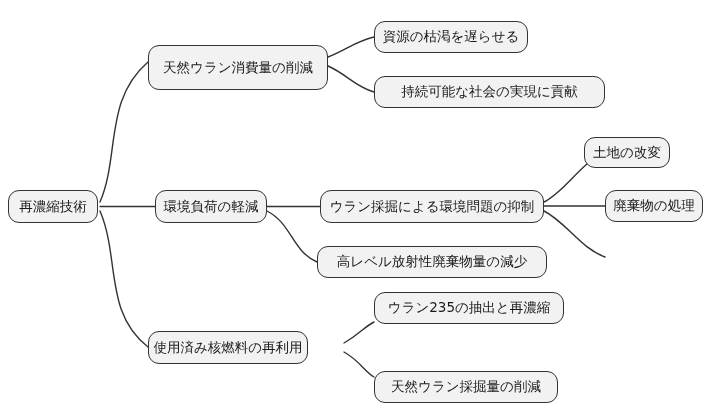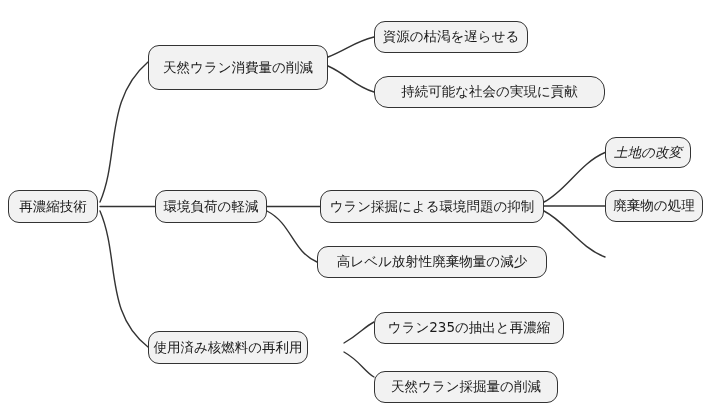--- a/index.html
+++ b/index.html
@@ -40,29 +40,29 @@
     display: flex;
     align-items: center;
     justify-content: center;
     white-space: nowrap;
     padding: 1px 4px;
   }
   
   .n-root   { left:   8px; top: 190px; width:  90px; height: 33px; }
   .n-b1     { left: 148px; top:  45px; width: 180px; height: 45px; }
   .n-l1a    { left: 374px; top:  21px; width: 154px; height: 32px; }
-  .n-l1b    { left: 374px; top:  76px; width: 231px; height: 32px; border-radius: 14px; }
+  .n-l1b    { left: 374px; top:  76px; width: 231px; height: 32px; }
   .n-b2     { left: 155px; top: 190px; width: 112px; height: 33px; }
   .n-c2a    { left: 320px; top: 190px; width: 224px; height: 33px; }
-  .n-tochi  { left: 605px; top: 137px; width:  86px; height: 31px; font-style: italic; }
+  .n-tochi  { left: 584px; top: 137px; width:  86px; height: 31px; }
   .n-haiki  { left: 605px; top: 190px; width:  98px; height: 32px; }
   .n-chika  { left: 605px; top: 241px; width:  98px; height: 32px; }
   .n-l2b    { left: 317px; top: 246px; width: 230px; height: 32px; }
   .n-b3     { left: 148px; top: 331px; width: 160px; height: 33px; }
-  .n-l3a    { left: 374px; top: 312px; width: 190px; height: 32px; }
+  .n-l3a    { left: 374px; top: 292px; width: 190px; height: 32px; }
   .n-l3b    { left: 374px; top: 361px; width: 184px; height: 32px; margin-top: 10px; }
 </style>
 </head>
 <body>
 
 <div class="canvas">
 
   <svg class="edges" viewBox="0 0 712 415" xmlns="http://www.w3.org/2000/svg">
     <path d="M 100 202 C 120 155, 104 100, 148 62"></path>
     <path d="M 100 206.5 L 155 206.5"></path>

